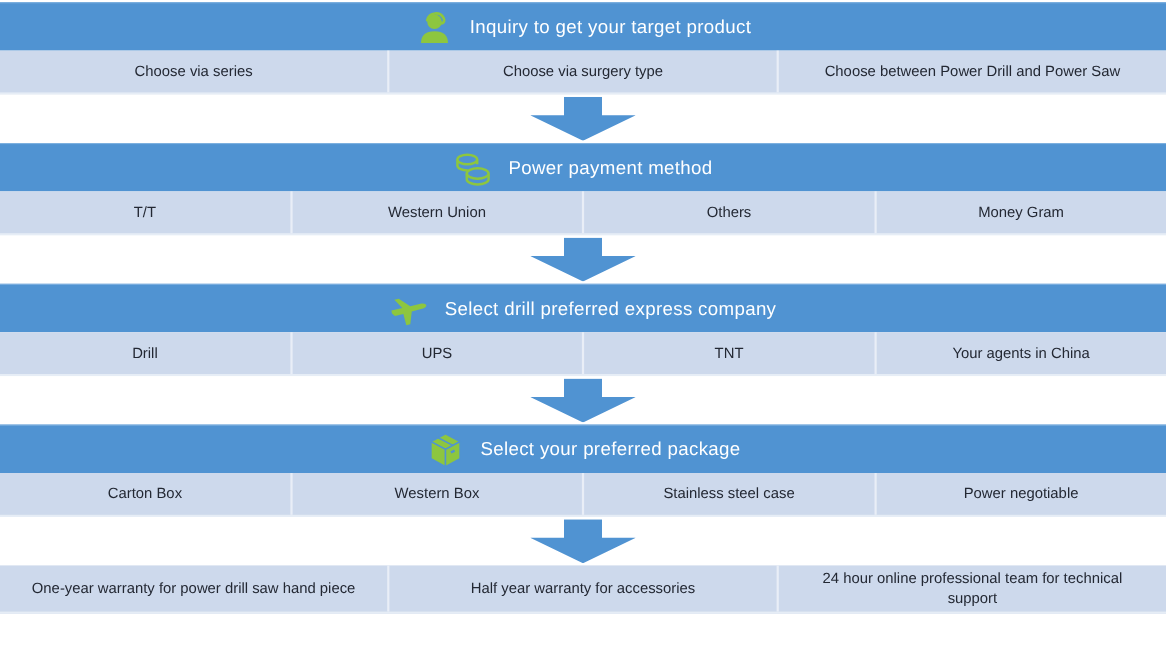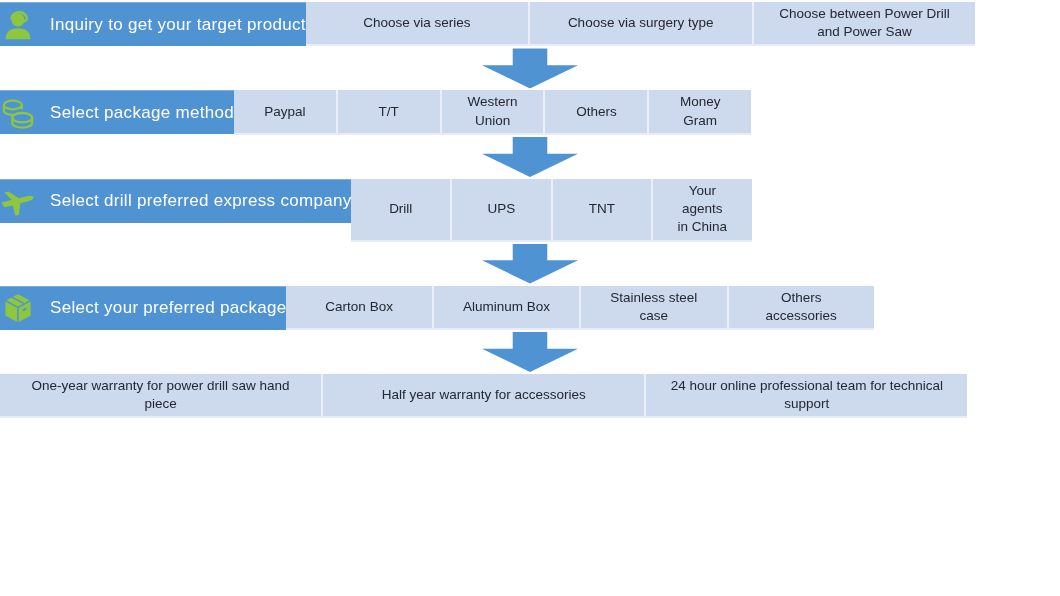--- a/index.html
+++ b/index.html
@@ -2,21 +2,21 @@
 <html><head>
 <meta charset="utf-8">
 <style>
   html,body{margin:0;padding:0;}
   body{
     width:1060px;height:596px;overflow:hidden;background:#ffffff;
     font-family:"Liberation Sans","DejaVu Sans",sans-serif;
     -webkit-font-smoothing:antialiased;
   }
   .flow{display:flex;flex-direction:column;width:1060px;padding-top:2px;box-sizing:border-box;}
-  .section{display:flex;flex-direction:row;}
+  .section{display:flex;flex-direction:column;}
   .sec-header{
     height:43px;background:#5093d2;display:flex;align-items:center;justify-content:center;
     gap:14px;border-top:1px solid #7db0df;
   }
   .sec-title{
     color:#ffffff;font-size:17px;letter-spacing:.3px;white-space:nowrap;
   }
   .icon-box{width:36px;height:36px;display:flex;align-items:center;justify-content:center;flex:0 0 auto;}
   .cells{display:flex;background:#cdd9ec;border-bottom:2px solid #e6edf6;}
   .cell{
@@ -65,24 +65,23 @@
         <svg width="36" height="34" viewBox="0 0 38 36">
           <g fill="none" stroke="#8dc63f" stroke-width="2.4">
             <ellipse cx="13.5" cy="9.5" rx="9.5" ry="4.6"></ellipse>
             <path d="M4,9.5 v6 a9.5,4.6 0 0 0 10.5,4.5"></path>
             <path d="M23,9.5 v4.5"></path>
             <ellipse cx="23.5" cy="23" rx="10.5" ry="5"></ellipse>
             <path d="M13,23 v5.5 a10.5,5 0 0 0 21,0 v-5.5"></path>
           </g>
         </svg>
       </span>
-      <span class="sec-title">Select package method</span>
+      <span class="sec-title">Power payment method</span>
     </div>
     <div class="cells">
-      <div class="cell">Paypal</div>
       <div class="cell">T/T</div>
       <div class="cell">Western Union</div>
       <div class="cell">Others</div>
       <div class="cell">Money Gram</div>
     </div>
   </div>
 
   <div class="gap">
     <div class="down-arrow"></div>
   </div>
@@ -118,23 +117,23 @@
             <polygon points="18,17.5 32,10 32,26.5 18,34"></polygon>
           </g>
           <polyline points="11,6.3 25,13.7" fill="none" stroke="#5093d2" stroke-width="1.4"></polyline>
           <rect x="23" y="18.5" width="4" height="2.2" fill="#5093d2" transform="rotate(-27 25 19.6)"></rect>
         </svg>
       </span>
       <span class="sec-title">Select your preferred package</span>
     </div>
     <div class="cells">
       <div class="cell">Carton Box</div>
-      <div class="cell">Aluminum Box</div>
+      <div class="cell">Western Box</div>
       <div class="cell">Stainless steel case</div>
-      <div class="cell">Others accessories</div>
+      <div class="cell">Power negotiable</div>
     </div>
   </div>
 
   <div class="gap">
     <div class="down-arrow"></div>
   </div>
 
   <div class="section last">
     <div class="cells">
       <div class="cell">One-year warranty for power drill saw hand piece</div>

